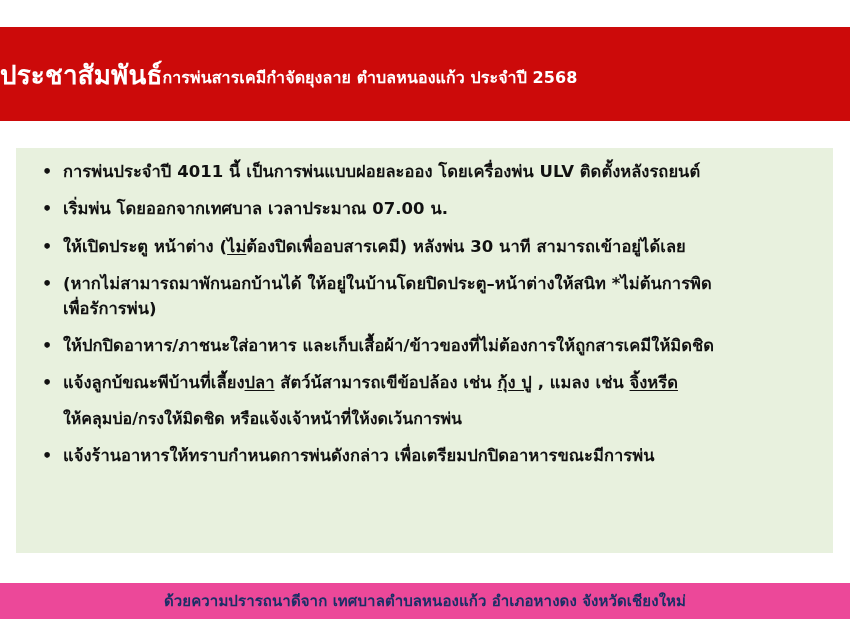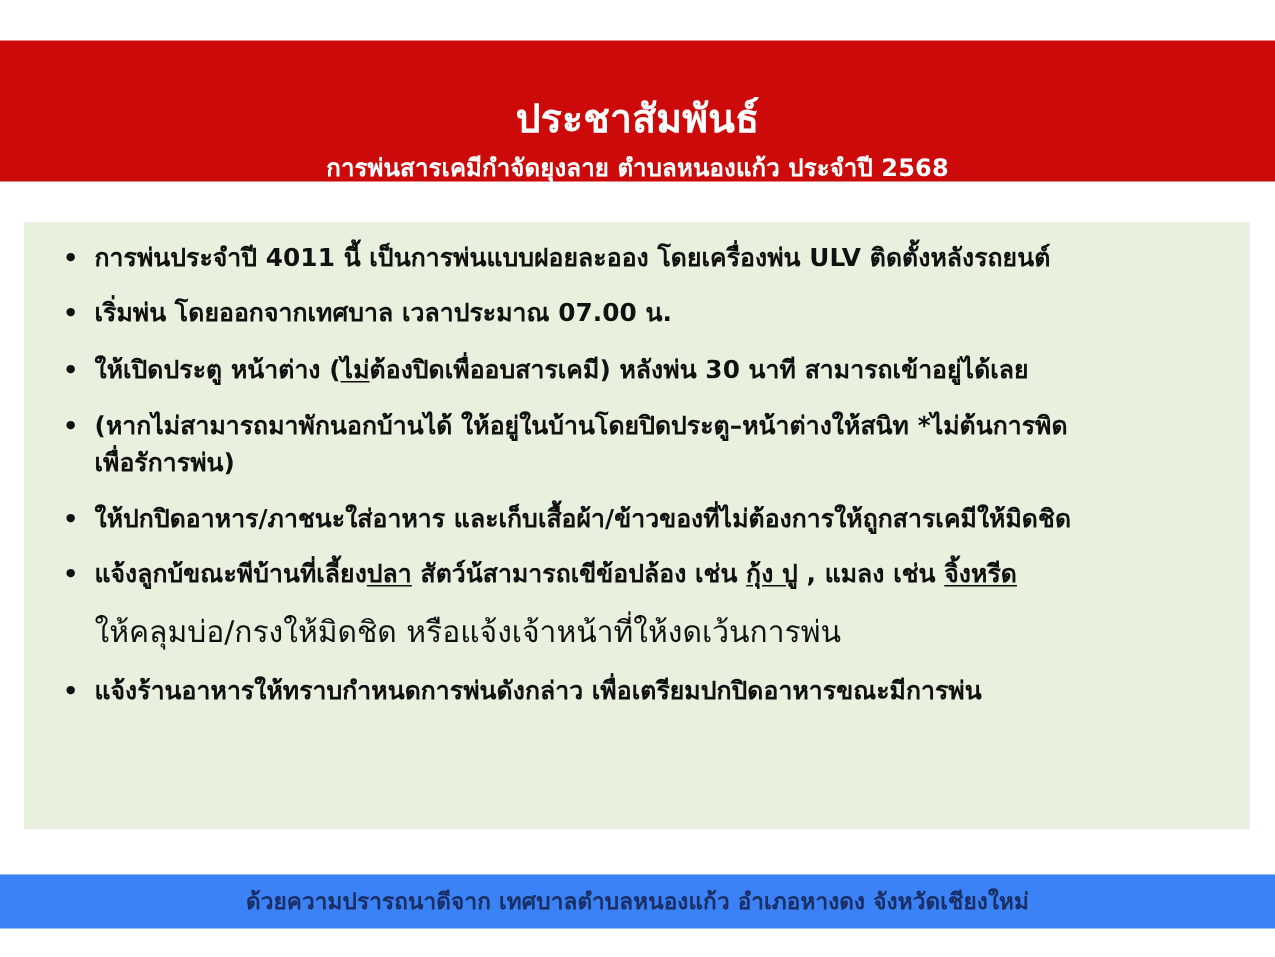--- a/index.html
+++ b/index.html
@@ -17,23 +17,23 @@
 
   
   .header-band {
     position: absolute;
     left: 0;
     top: 27px;
     width: 850px;
     height: 94px;
     background: #cc0a0a;
     display: flex;
-    flex-direction: column;
+    flex-direction: row;
     align-items: center;
-    justify-content: flex-end;
+    justify-content: flex-start;
     box-sizing: border-box;
     padding-top: 2px;
   }
   .header-title {
     color: #ffffff;
     font-size: 26px;
     font-weight: bold;
     line-height: 1.18;
     letter-spacing: 0.2px;
     text-align: center;
@@ -89,37 +89,37 @@
     color: #111111;
   }
   .bullet-item .line {
     display: block;
   }
   
   .cont-line {
     padding-left: 33px;
     margin-bottom: 13px;
     color: #111111;
-    font-size: 20px;
-    font-weight: normal;
+    font-size: 16px;
+    font-weight: bold;
     line-height: 1.48;
   }
   .u {
     text-decoration: underline;
     text-underline-offset: 2px;
   }
 
   
   .footer-band {
     position: absolute;
     left: 0;
     top: 583px;
     width: 850px;
     height: 36px;
-    background: #3b82f6;
+    background: #ec4899;
     display: flex;
     align-items: center;
     justify-content: center;
   }
   .footer-text {
     color: #1a2f66;
     font-size: 15px;
     font-weight: bold;
     letter-spacing: 0.1px;
     white-space: nowrap;

